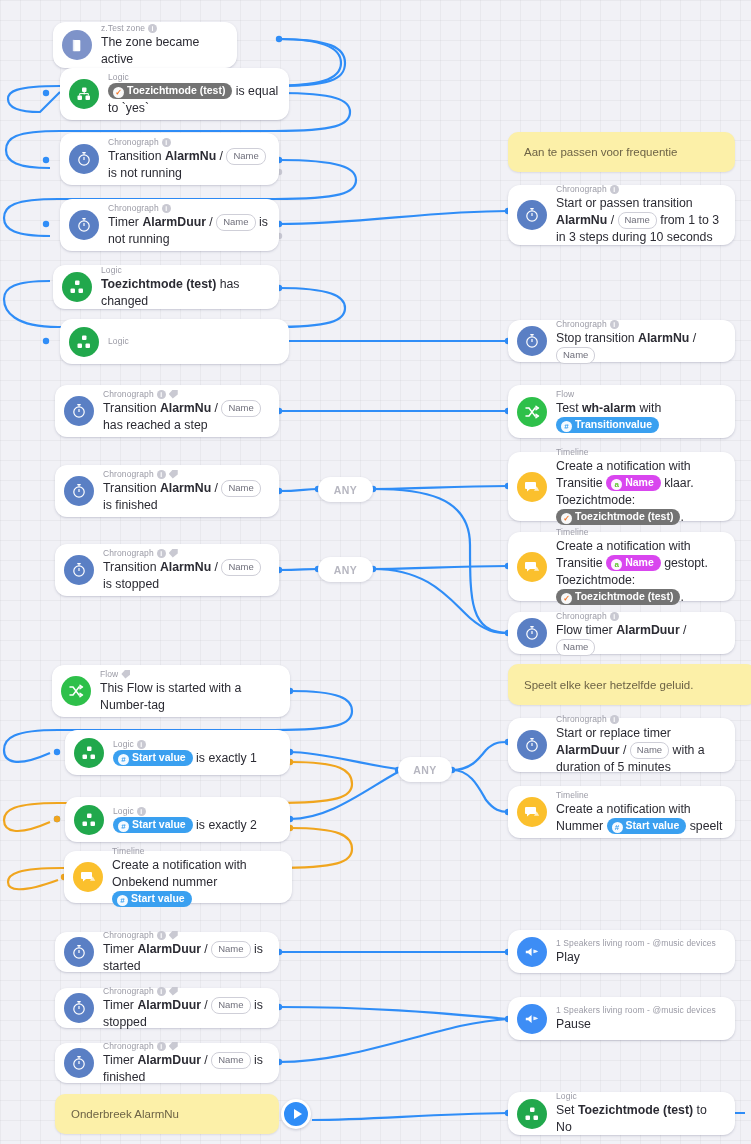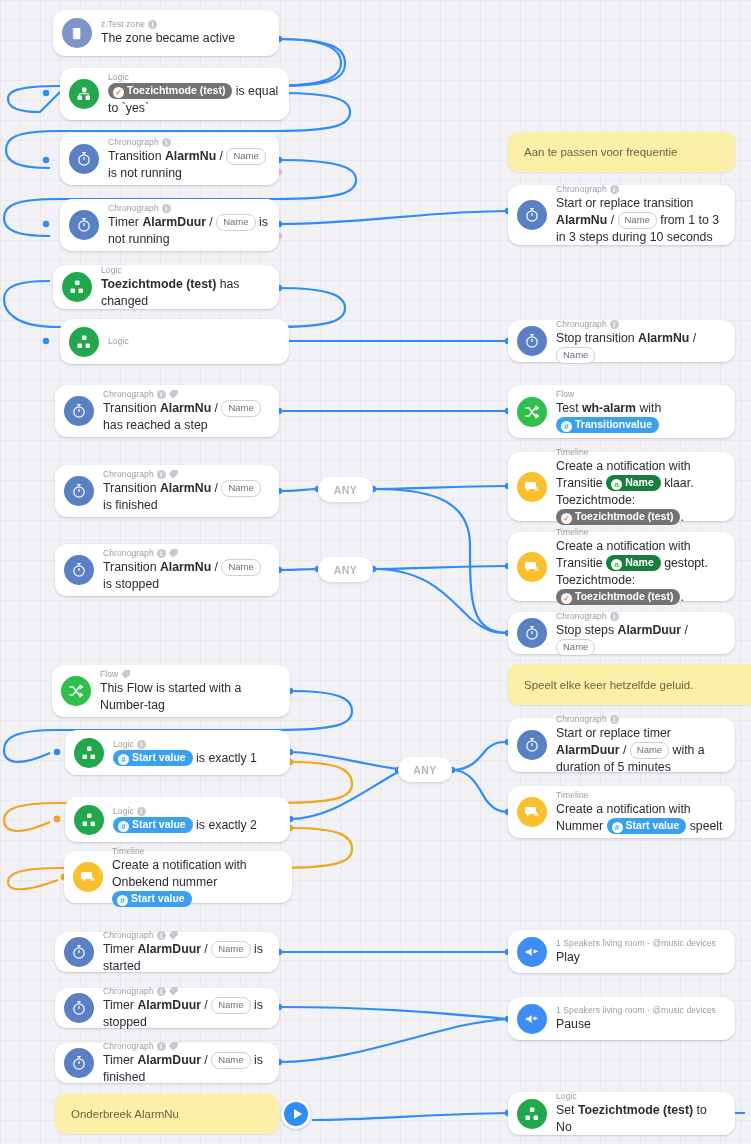--- a/index.html
+++ b/index.html
@@ -69,21 +69,21 @@
     display:inline-block;
     border-radius:9px;
     padding:0px 7px 1px 5px;
     font-size:10.5px;font-weight:bold;color:#fff;
     line-height:15px;
     vertical-align:1px;
     white-space:nowrap;
   }
   .pill.orange{background:#737373;}
   .pill.bluep{background:#3aa0f0;}
-  .pill.greenp{background:#15803d;}
+  .pill.greenp{background:#d946ef;}
   .pill .g{
     display:inline-block;width:11px;height:11px;border-radius:50%;
     background:rgba(255,255,255,0.95);
     margin-right:3px;vertical-align:-1px;
     font-size:8px;line-height:11px;text-align:center;font-weight:bold;
   }
   .pill.orange .g{color:#f4701f;}
   .pill.bluep .g{color:#3aa0f0;}
   .pill.greenp .g{color:#5fc52e;}
   .namechip{
@@ -228,21 +228,21 @@
         <circle cx="64" cy="877" r="3.2"></circle>
     </g>
     <g fill="#c8c8d2">
       <circle cx="279" cy="104" r="3.2"></circle>
         <circle cx="279" cy="172" r="3.2"></circle>
       <circle cx="279" cy="236" r="3.2"></circle>
         <circle cx="279" cy="352" r="3.2"></circle>
     </g>
   </svg>
 
-  <div class="card" style="left:53px;top:10px;width:226px;height:46px;">
+  <div class="card" style="left:53px;top:22px;width:184px;height:46px;">
     <div class="ic zone">
       <svg width="15" height="15" viewBox="0 0 16 16">
           <path d="M4 2h6a1 1 0 0 1 1 1v10a1 1 0 0 1-1 1H4z" fill="#fff"></path>
           <rect x="3" y="2" width="1.6" height="12" fill="#e3e8f5"></rect>
         </svg>
     </div>
     <div class="body">
       <div class="kicker">
         <span>z.Test zone</span>
         <span class="info">i</span>
@@ -543,21 +543,21 @@
           <path d="M8 9V6"></path>
           <path d="M6.3 1.6h3.4M8 1.6v1.8"></path>
         </svg>
     </div>
     <div class="body">
       <div class="kicker">
         <span>Chronograph</span>
           <span class="info">i</span>
       </div>
       <div class="text">
-        <span>Start or replace transition </span><span class="strong">AlarmNu</span><span> / </span><span class="namechip">Name</span><span> from 1 to 3 in 3 steps during 10  seconds</span>
+        <span>Start or passen transition </span><span class="strong">AlarmNu</span><span> / </span><span class="namechip">Name</span><span> from 1 to 3 in 3 steps during 10  seconds</span>
       </div>
     </div>
   </div>
 
   <div class="card" style="left:508px;top:320px;width:227px;height:42px;">
     <div class="ic blue">
       <svg width="16" height="16" viewBox="0 0 16 16" fill="none" stroke="#fff" stroke-width="1.2">
           <circle cx="8" cy="9" r="5.2"></circle>
           <path d="M8 9V6"></path>
           <path d="M6.3 1.6h3.4M8 1.6v1.8"></path>
@@ -634,21 +634,21 @@
           <path d="M8 9V6"></path>
           <path d="M6.3 1.6h3.4M8 1.6v1.8"></path>
         </svg>
     </div>
     <div class="body">
       <div class="kicker">
         <span>Chronograph</span>
           <span class="info">i</span>
       </div>
       <div class="text">
-        <span>Stop steps </span><span class="strong">AlarmDuur</span><span> / </span><span class="namechip">Name</span>
+        <span>Flow timer </span><span class="strong">AlarmDuur</span><span> / </span><span class="namechip">Name</span>
       </div>
     </div>
   </div>
 
   <div class="card" style="left:508px;top:718px;width:227px;height:54px;">
     <div class="ic blue">
       <svg width="16" height="16" viewBox="0 0 16 16" fill="none" stroke="#fff" stroke-width="1.2">
           <circle cx="8" cy="9" r="5.2"></circle>
           <path d="M8 9V6"></path>
           <path d="M6.3 1.6h3.4M8 1.6v1.8"></path>

